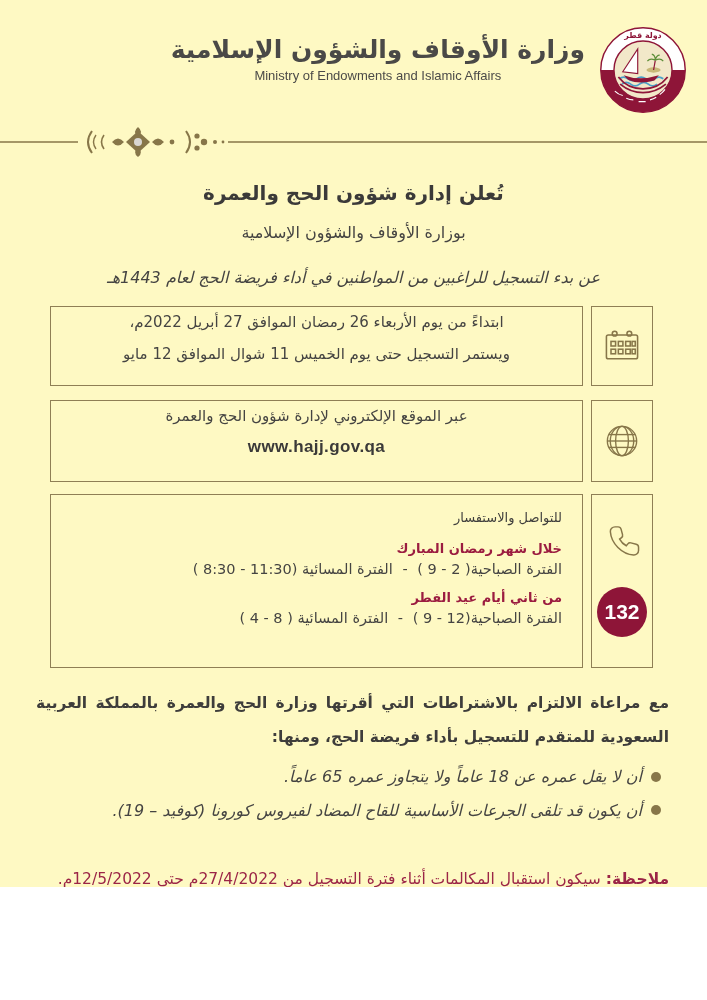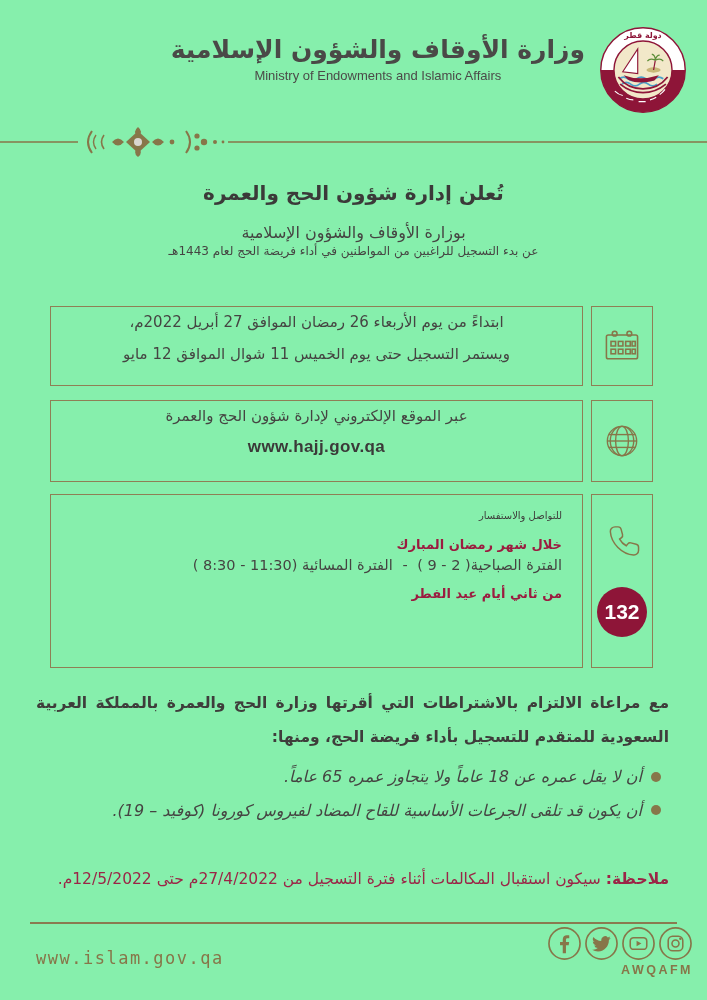--- a/index.html
+++ b/index.html
@@ -1,19 +1,19 @@
 <!DOCTYPE html>
 <html lang="ar"><head>
 <meta charset="utf-8">
 <style>
   html,body{margin:0;padding:0;}
   .poster{
     position:relative;
-    width:707px;height:1000px;
-    background:#86efac;
+    width:707px;height:887px;
+    background:#fef9c3;
     font-family:"DejaVu Sans",sans-serif;
     color:#454442;
     overflow:hidden;
   }
   
   .logo-block{
     position:absolute;top:34px;right:122px;
     text-align:right;direction:rtl;
   }
   .ar-name{
@@ -25,21 +25,21 @@
     font-size:13px;color:#4b4a48;margin-top:3px;
     direction:ltr;text-align:center;
   }
   .emblem{position:absolute;top:26px;right:20px;width:88px;height:88px;}
   
   .divider{position:absolute;top:123px;left:0;width:707px;height:40px;}
   
   .ann{position:absolute;left:0;width:707px;text-align:center;direction:rtl;}
   .ann-title{top:181px;font-size:20px;font-weight:700;color:#3b3a39;}
   .ann-sub{top:223px;font-size:16px;color:#454442;}
-  .ann-desc{top:244px;font-size:12px;color:#454442;}
+  .ann-desc{top:268px;font-size:16px;color:#454442;font-style:italic;}
   
   .cbox{
     position:absolute;left:50px;width:533px;
     border:1px solid #8f7f55;background:transparent;
     box-sizing:border-box;direction:rtl;
   }
   .ibox{
     position:absolute;left:591px;width:62px;
     border:1px solid #8f7f55;box-sizing:border-box;
     display:flex;align-items:center;justify-content:center;
@@ -49,21 +49,21 @@
   .row3{top:494px;height:174px;}
   .box-center{display:flex;flex-direction:column;height:100%;text-align:center;}
   .period-line{font-size:15px;line-height:2.1;color:#454442;}
   .url{
     font-family:"Liberation Sans",sans-serif;direction:ltr;
     font-size:17px;font-weight:700;color:#3b3a39;letter-spacing:.4px;margin-top:4px;
   }
   .weblink{cursor:pointer;}
   
   .contact-inner{padding:15px 20px 0 14px;text-align:right;}
-  .contact-heading{font-size:10px;color:#3f3e3c;margin-bottom:16px;}
+  .contact-heading{font-size:13px;color:#3f3e3c;margin-bottom:16px;}
   .period-title{font-size:13px;font-weight:700;color:#9b1c40;margin-bottom:5px;}
   .period-times{font-size:14.5px;color:#454442;margin-bottom:13px;}
   .period-times bdo{direction:ltr;unicode-bidi:bidi-override;}
   .sep{margin:0 5px;}
   .ibox3{flex-direction:column;justify-content:flex-start;}
   .hotline-badge{
     margin-top:26px;width:50px;height:50px;border-radius:50%;
     background:#8e1538;color:#ffffff;font-weight:700;font-size:21px;
     display:flex;align-items:center;justify-content:center;
     font-family:"Liberation Sans",sans-serif;
@@ -205,20 +205,24 @@
       <div>
         <div class="period-title">خلال شهر رمضان المبارك</div>
         <div class="period-times"><span>الفترة الصباحية</span><bdo dir="ltr">( 9  - 2 )</bdo>
           <span class="sep">-</span>
           <span>الفترة المسائية</span>
           <bdo dir="ltr">( 8:30  - 11:30)</bdo></div>
       </div>
 
       <div>
         <div class="period-title">من ثاني أيام عيد الفطر</div>
+        <div class="period-times"><span>الفترة الصباحية</span><bdo dir="ltr">( 9  - 12)</bdo>
+          <span class="sep">-</span>
+          <span>الفترة المسائية</span>
+          <bdo dir="ltr">( 4 - 8 )</bdo></div>
       </div>
     </div>
   </div>
   <div class="ibox ibox3 row3" style="padding-top:24px;">
     <svg width="42" height="42" viewBox="0 0 48 48" fill="none" stroke="#877649" stroke-width="1.7">
       <path d="M16 9 C13 9 10.4 11.6 10.7 14.6 C11.7 28 23.9 40.2 37.3 41.2 C40.3 41.4 42.9 38.9 42.9 35.9 L42.9 32.3 C42.9 30.7 41.8 29.3 40.2 28.9 L34.1 27.3 C32.9 27 31.5 27.4 30.7 28.4 L28.9 30.6 C24.7 28.3 23.5 27.1 21.3 22.9 L23.5 21.2 C24.5 20.4 24.9 19 24.6 17.8 L23 11.8 C22.6 10.2 21.2 9 19.6 9 Z"></path>
     </svg>
     <div class="hotline-badge">132</div>
   </div>
 

